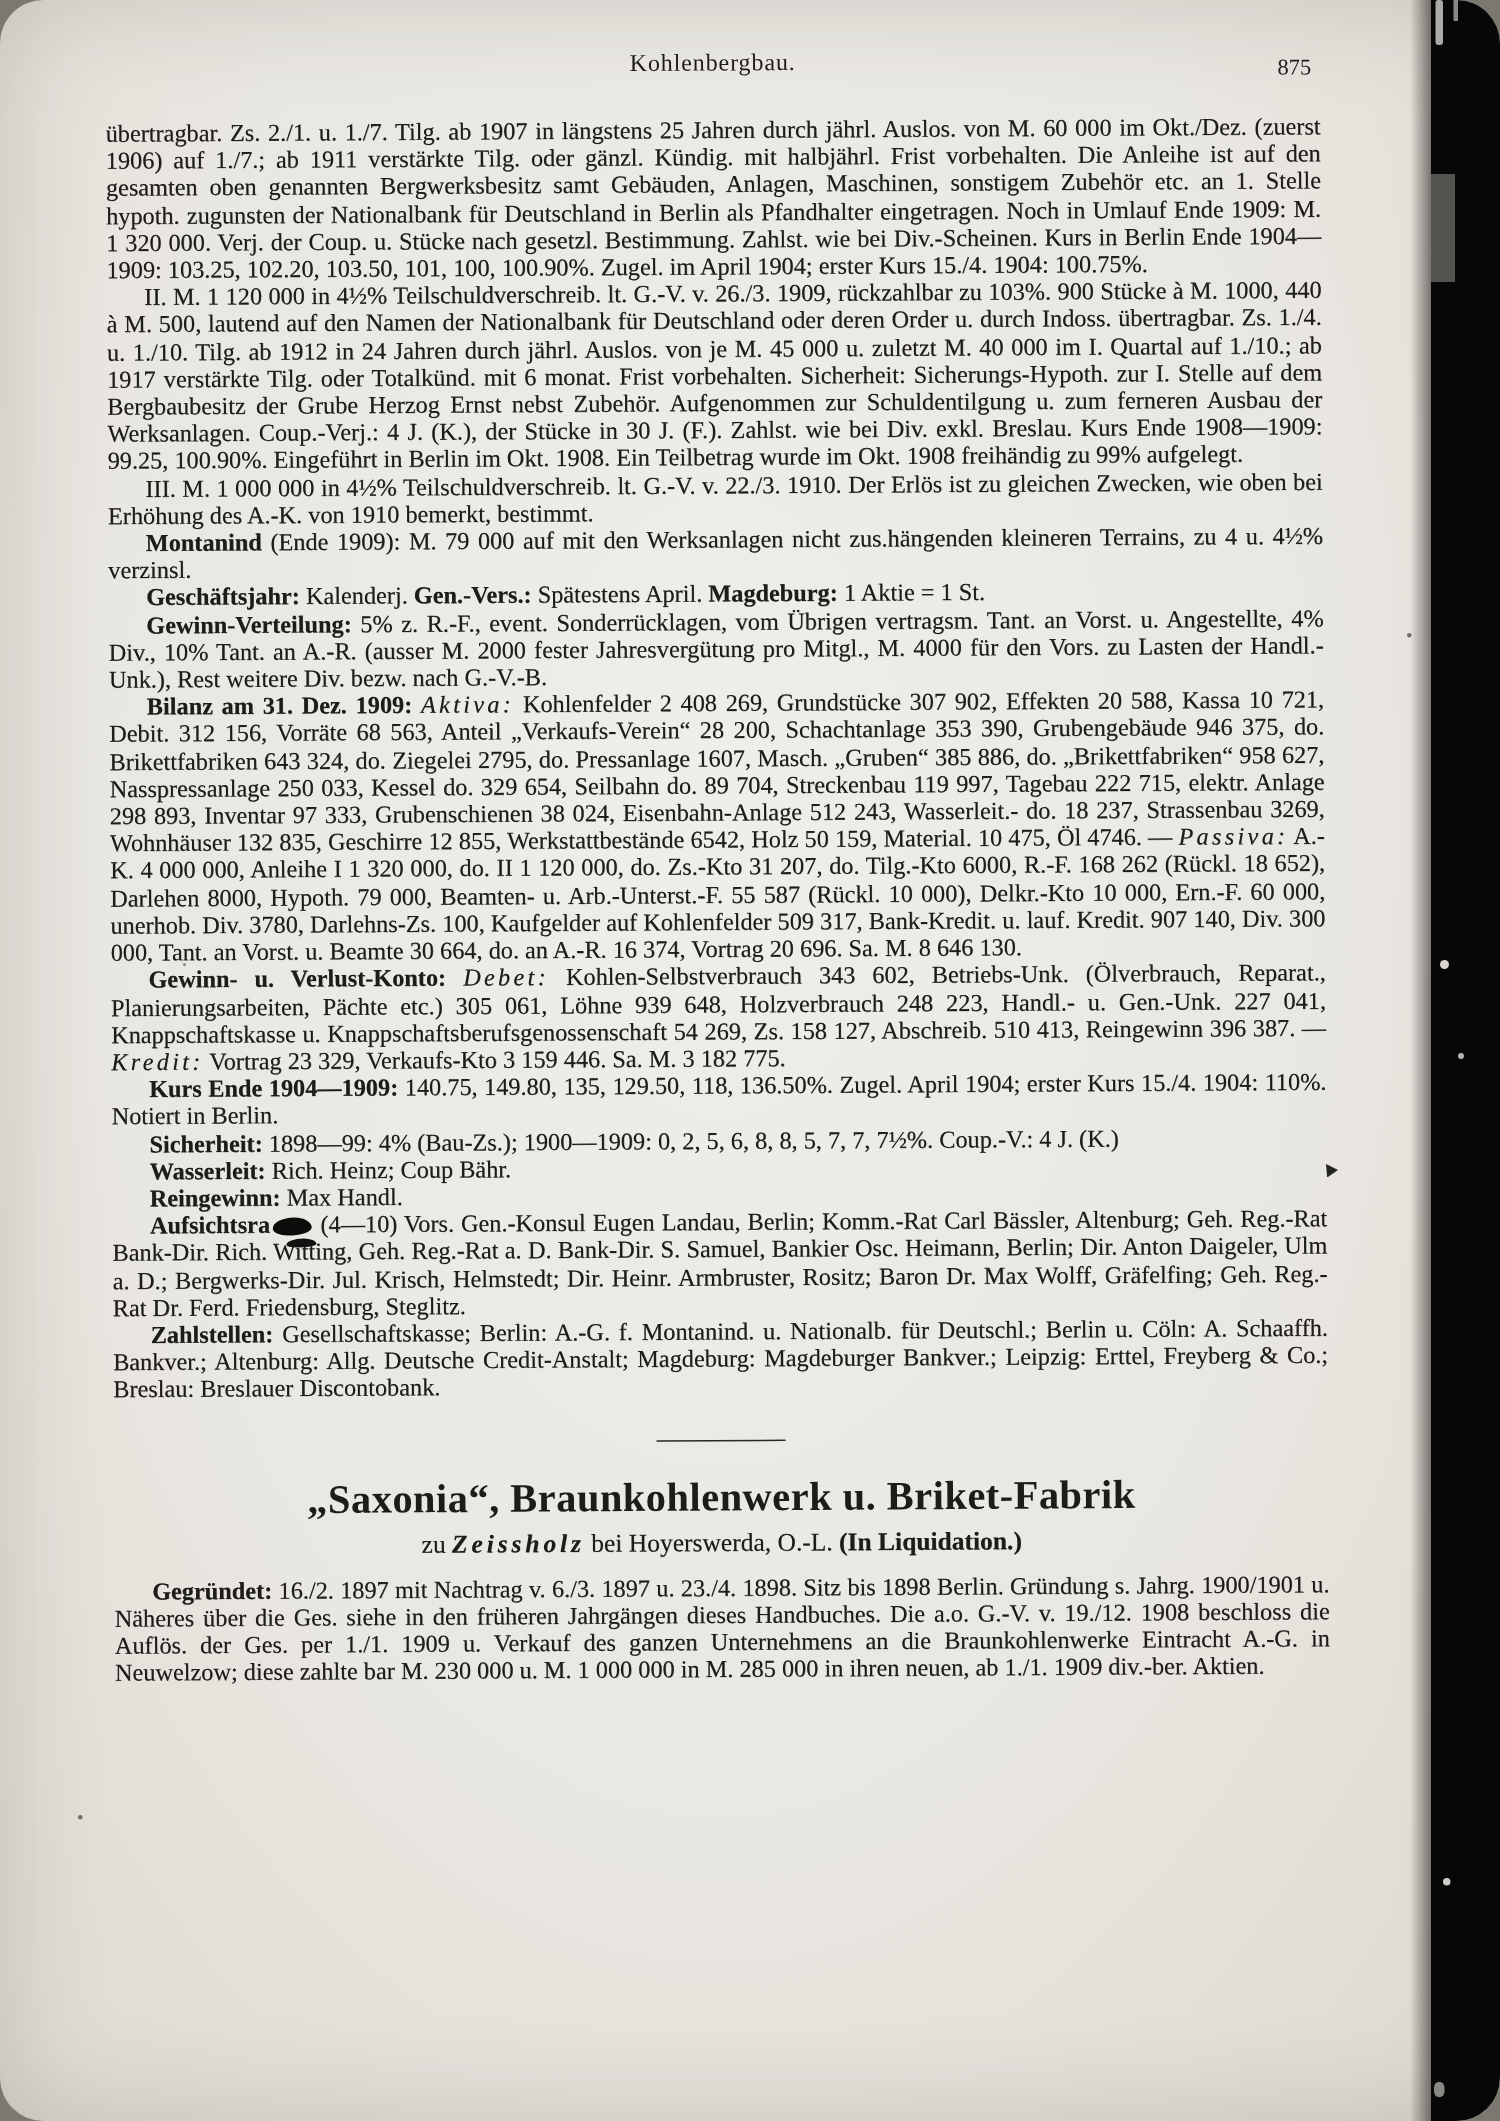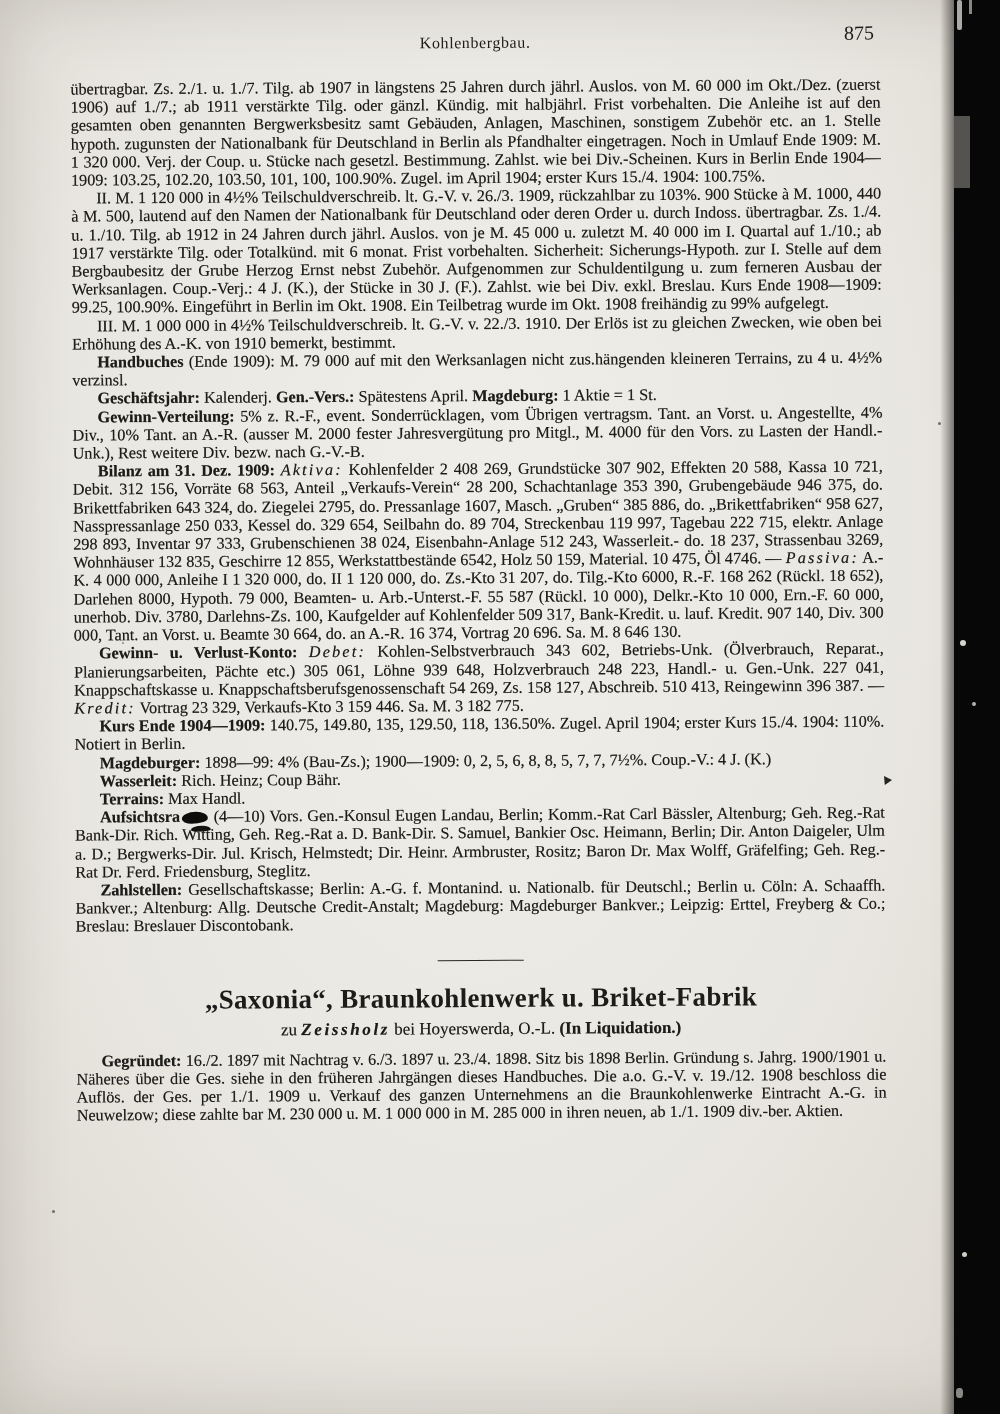--- a/index.html
+++ b/index.html
@@ -2,25 +2,26 @@
 <html><head>
 <meta charset="utf-8">
 <style>
   html, body { margin:0; padding:0; background:#7a7870; }
   .page {
     position:relative; width:1000px; height:1414px; overflow:hidden;
     background: radial-gradient(ellipse at 48% 38%, #f0eee8 0%, #e9e7e1 55%, #ddd9d1 100%);
     box-shadow: inset 0 0 70px rgba(60,55,45,0.18);
     font-family:"Liberation Serif","DejaVu Serif",serif;
     color:#1e1c1a;
+    border-radius:29px;
   }
   .content { position:absolute; left:70px; top:24px; width:810px; transform:rotate(-0.35deg); transform-origin:50% 0; }
   .running-head { position:relative; height:36px; margin-bottom:18px; }
   .rh-title { position:absolute; left:50%; transform:translateX(-50%); top:10px; font-size:16px; letter-spacing:0.6px; }
-  .rh-page { position:absolute; right:6px; top:0; font-size:20px; }
+  .rh-page { position:absolute; right:6px; top:16px; font-size:15px; }
   .body-text { font-size:16.2px; line-height:18.2px; text-align:justify; text-shadow:0.2px 0.2px 0.35px rgba(20,18,15,0.5); }
   .para { margin:0; }
   .para.indent { text-indent:1.55em; }
   .b { font-weight:bold; }
   .g { letter-spacing:2.2px;font-style:italic; }
   .entry-divider { border:none; border-top:1.6px solid #2a2826; width:86px; margin:26px auto 22px; }
   .company-title { font-size:27px; font-weight:bold; text-align:center; margin:0 0 6px; letter-spacing:0.3px; }
   .company-subtitle .para { text-align:center; text-indent:0; font-size:17px; margin-bottom:12px; }
   .company-subtitle .g { letter-spacing:2.6px; }
   .blot {
@@ -55,29 +56,29 @@
 
     <div class="running-head">
       <span class="rh-title">Kohlenbergbau.</span>
       <span class="rh-page">875</span>
     </div>
 
     <div class="body-text" id="entry1">
         <p class="para"><span class="">übertragbar. Zs. 2./1. u. 1./7. Tilg. ab 1907 in längstens 25 Jahren durch jährl. Auslos. von M. 60 000 im Okt./Dez. (zuerst 1906) auf 1./7.; ab 1911 verstärkte Tilg. oder gänzl. Kündig. mit halbjährl. Frist vorbehalten. Die Anleihe ist auf den gesamten oben genannten Bergwerksbesitz samt Gebäuden, Anlagen, Maschinen, sonstigem Zubehör etc. an 1. Stelle hypoth. zugunsten der Nationalbank für Deutschland in Berlin als Pfandhalter eingetragen. Noch in Umlauf Ende 1909: M. 1 320 000. Verj. der Coup. u. Stücke nach gesetzl. Bestimmung. Zahlst. wie bei Div.-Scheinen. Kurs in Berlin Ende 1904—1909: 103.25, 102.20, 103.50, 101, 100, 100.90%. Zugel. im April 1904; erster Kurs 15./4. 1904: 100.75%.</span></p>
         <p class="para indent"><span class="">II. M. 1 120 000 in 4½% Teilschuldverschreib. lt. G.-V. v. 26./3. 1909, rückzahlbar zu 103%. 900 Stücke à M. 1000, 440 à M. 500, lautend auf den Namen der Nationalbank für Deutschland oder deren Order u. durch Indoss. übertragbar. Zs. 1./4. u. 1./10. Tilg. ab 1912 in 24 Jahren durch jährl. Auslos. von je M. 45 000 u. zuletzt M. 40 000 im I. Quartal auf 1./10.; ab 1917 verstärkte Tilg. oder Totalkünd. mit 6 monat. Frist vorbehalten. Sicherheit: Sicherungs-Hypoth. zur I. Stelle auf dem Bergbaubesitz der Grube Herzog Ernst nebst Zubehör. Aufgenommen zur Schuldentilgung u. zum ferneren Ausbau der Werksanlagen. Coup.-Verj.: 4 J. (K.), der Stücke in 30 J. (F.). Zahlst. wie bei Div. exkl. Breslau. Kurs Ende 1908—1909: 99.25, 100.90%. Eingeführt in Berlin im Okt. 1908. Ein Teilbetrag wurde im Okt. 1908 freihändig zu 99% aufgelegt.</span></p>
         <p class="para indent"><span class="">III. M. 1 000 000 in 4½% Teilschuldverschreib. lt. G.-V. v. 22./3. 1910. Der Erlös ist zu gleichen Zwecken, wie oben bei Erhöhung des A.-K. von 1910 bemerkt, bestimmt.</span></p>
-        <p class="para indent"><span class="b ">Handbuches</span><span class=""> (Ende 1909): M. 79 000 auf mit den Werksanlagen nicht zus.hängenden kleineren Terrains, zu 4 u. 4½% verzinsl.</span></p>
+        <p class="para indent"><span class="b ">Montanind</span><span class=""> (Ende 1909): M. 79 000 auf mit den Werksanlagen nicht zus.hängenden kleineren Terrains, zu 4 u. 4½% verzinsl.</span></p>
         <p class="para indent"><span class="b ">Geschäftsjahr:</span><span class=""> Kalenderj. </span><span class="b ">Gen.-Vers.:</span><span class=""> Spätestens April. </span><span class="b ">Magdeburg:</span><span class=""> 1 Aktie = 1 St.</span></p>
         <p class="para indent"><span class="b ">Gewinn-Verteilung:</span><span class=""> 5% z. R.-F., event. Sonderrücklagen, vom Übrigen vertragsm. Tant. an Vorst. u. Angestellte, 4% Div., 10% Tant. an A.-R. (ausser M. 2000 fester Jahresvergütung pro Mitgl., M. 4000 für den Vors. zu Lasten der Handl.-Unk.), Rest weitere Div. bezw. nach G.-V.-B.</span></p>
         <p class="para indent"><span class="b ">Bilanz am 31. Dez. 1909:</span><span class=""> </span><span class="g">Aktiva:</span><span class=""> Kohlenfelder 2 408 269, Grundstücke 307 902, Effekten 20 588, Kassa 10 721, Debit. 312 156, Vorräte 68 563, Anteil „Verkaufs-Verein“ 28 200, Schachtanlage 353 390, Grubengebäude 946 375, do. Brikettfabriken 643 324, do. Ziegelei 2795, do. Pressanlage 1607, Masch. „Gruben“ 385 886, do. „Brikettfabriken“ 958 627, Nasspressanlage 250 033, Kessel do. 329 654, Seilbahn do. 89 704, Streckenbau 119 997, Tagebau 222 715, elektr. Anlage 298 893, Inventar 97 333, Grubenschienen 38 024, Eisenbahn-Anlage 512 243, Wasserleit.- do. 18 237, Strassenbau 3269, Wohnhäuser 132 835, Geschirre 12 855, Werkstattbestände 6542, Holz 50 159, Material. 10 475, Öl 4746. — </span><span class="g">Passiva:</span><span class=""> A.-K. 4 000 000, Anleihe I 1 320 000, do. II 1 120 000, do. Zs.-Kto 31 207, do. Tilg.-Kto 6000, R.-F. 168 262 (Rückl. 18 652), Darlehen 8000, Hypoth. 79 000, Beamten- u. Arb.-Unterst.-F. 55 587 (Rückl. 10 000), Delkr.-Kto 10 000, Ern.-F. 60 000, unerhob. Div. 3780, Darlehns-Zs. 100, Kaufgelder auf Kohlenfelder 509 317, Bank-Kredit. u. lauf. Kredit. 907 140, Div. 300 000, Tant. an Vorst. u. Beamte 30 664, do. an A.-R. 16 374, Vortrag 20 696. Sa. M. 8 646 130.</span></p>
         <p class="para indent"><span class="b ">Gewinn- u. Verlust-Konto:</span><span class=""> </span><span class="g">Debet:</span><span class=""> Kohlen-Selbstverbrauch 343 602, Betriebs-Unk. (Ölverbrauch, Reparat., Planierungsarbeiten, Pächte etc.) 305 061, Löhne 939 648, Holzverbrauch 248 223, Handl.- u. Gen.-Unk. 227 041, Knappschaftskasse u. Knappschaftsberufsgenossenschaft 54 269, Zs. 158 127, Abschreib. 510 413, Reingewinn 396 387. — </span><span class="g">Kredit:</span><span class=""> Vortrag 23 329, Verkaufs-Kto 3 159 446. Sa. M. 3 182 775.</span></p>
         <p class="para indent"><span class="b ">Kurs Ende 1904—1909:</span><span class=""> 140.75, 149.80, 135, 129.50, 118, 136.50%. Zugel. April 1904; erster Kurs 15./4. 1904: 110%. Notiert in Berlin.</span></p>
-        <p class="para indent"><span class="b ">Magdeburger:</span><span class=""> 1898—99: 4% (Bau-Zs.); 1900—1909: 0, 2, 5, 6, 8, 8, 5, 7, 7, 7½%. Coup.-V.: 4 J. (K.)</span></p>
+        <p class="para indent"><span class="b ">Sicherheit:</span><span class=""> 1898—99: 4% (Bau-Zs.); 1900—1909: 0, 2, 5, 6, 8, 8, 5, 7, 7, 7½%. Coup.-V.: 4 J. (K.)</span></p>
         <p class="para indent"><span class="b ">Wasserleit:</span><span class=""> Rich. Heinz; Coup Bähr.</span></p>
-        <p class="para indent"><span class="b ">Terrains:</span><span class=""> Max Handl.</span></p>
+        <p class="para indent"><span class="b ">Reingewinn:</span><span class=""> Max Handl.</span></p>
         <p class="para indent"><span class="b ">Aufsichtsra</span><span class="blot"></span><span class=""> (4—10) Vors. Gen.-Konsul Eugen Landau, Berlin; Komm.-Rat Carl Bässler, Altenburg; Geh. Reg.-Rat Bank-Dir. Rich. Witting, Geh. Reg.-Rat a. D. Bank-Dir. S. Samuel, Bankier Osc. Heimann, Berlin; Dir. Anton Daigeler, Ulm a. D.; Bergwerks-Dir. Jul. Krisch, Helmstedt; Dir. Heinr. Armbruster, Rositz; Baron Dr. Max Wolff, Gräfelfing; Geh. Reg.-Rat Dr. Ferd. Friedensburg, Steglitz.</span></p>
         <p class="para indent"><span class="b ">Zahlstellen:</span><span class=""> Gesellschaftskasse; Berlin: A.-G. f. Montanind. u. Nationalb. für Deutschl.; Berlin u. Cöln: A. Schaaffh. Bankver.; Altenburg: Allg. Deutsche Credit-Anstalt; Magdeburg: Magdeburger Bankver.; Leipzig: Erttel, Freyberg &amp; Co.; Breslau: Breslauer Discontobank.</span></p>
       </div>
 
     <hr class="entry-divider">
 
     <h1 class="company-title">„Saxonia“, Braunkohlenwerk u. Briket-Fabrik</h1>
     <div class="body-text company-subtitle" id="subtitle">
         <p class="para"><span class="">zu </span><span class="b g">Zeissholz</span><span class=""> bei Hoyerswerda, O.-L. </span><span class="b ">(In Liquidation.)</span></p>
       </div>

